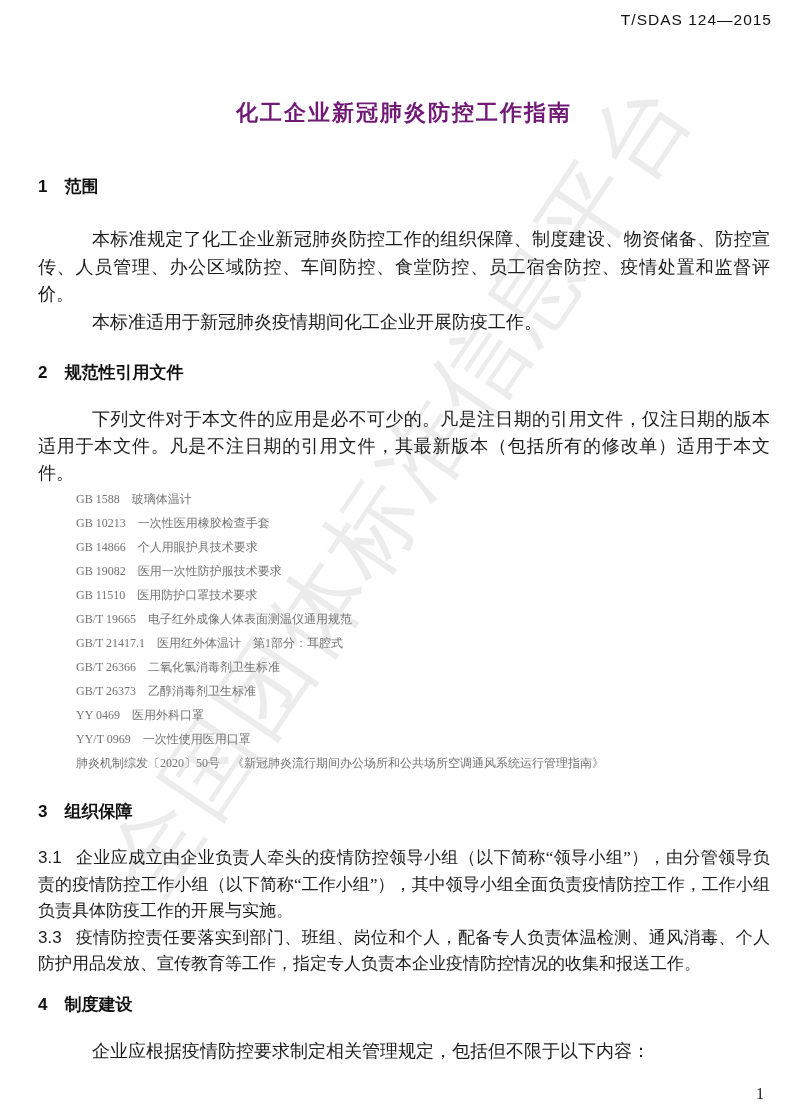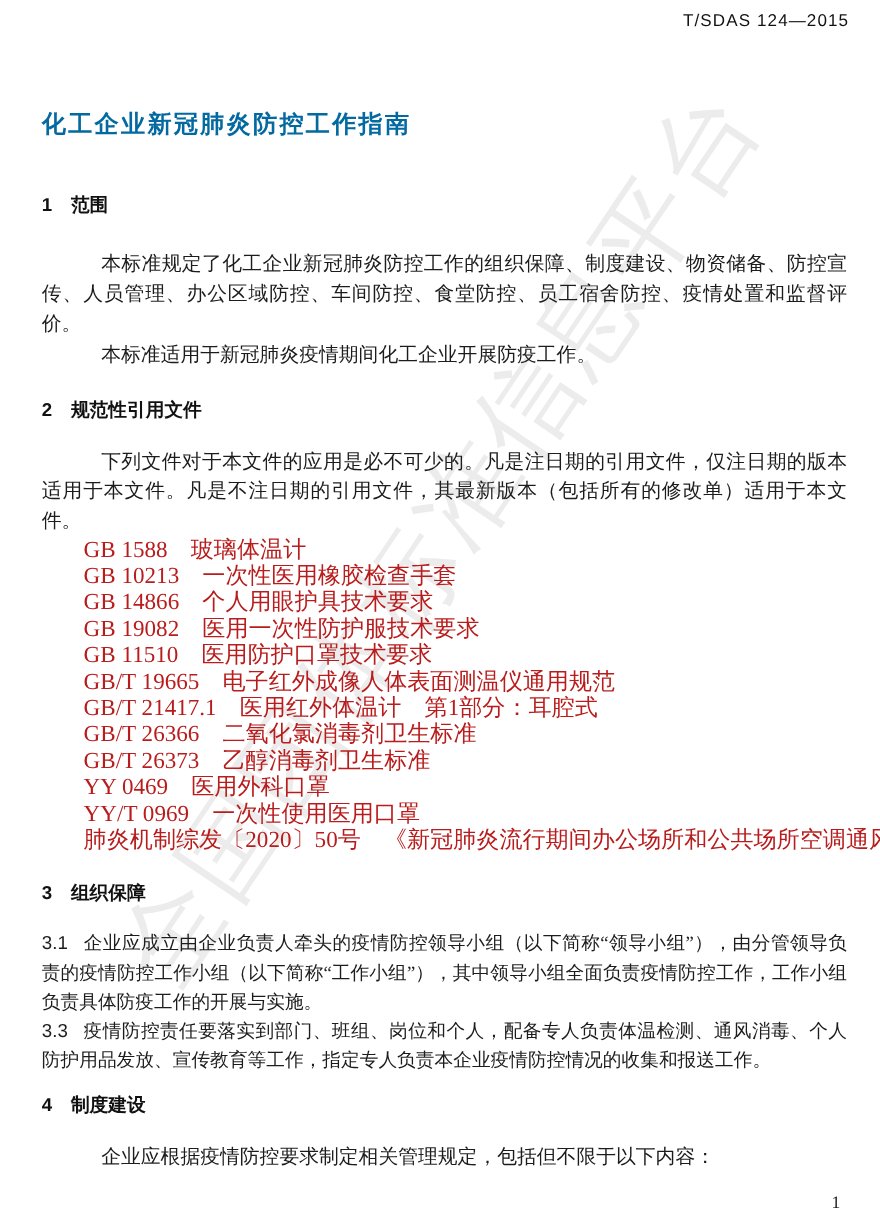--- a/index.html
+++ b/index.html
@@ -45,24 +45,24 @@
     left: 38px;
     right: 30px;
     top: 0;
     z-index: 1;
   }
   .doc-title {
     margin: 98px 0 0 0;
     font-family: "Liberation Sans", sans-serif;
     font-size: 22px;
     font-weight: bold;
-    text-align: left;
+    text-align: center;
     letter-spacing: 2px;
     line-height: 30px;
-    color: #0369a1;
+    color: #701a75;
   }
   .sec-h {
     margin: 0;
     font-family: "Liberation Sans", sans-serif;
     font-size: 17px;
     font-weight: bold;
     line-height: 22px;
     color: #111;
   }
   .sec-h.mt-1 { margin-top: 48px; }
@@ -75,24 +75,24 @@
     line-height: 27.5px;
     text-align: justify;
     color: #1c1c1c;
   }
   .body-p.indent { text-indent: 3em; }
   .body-p.first { margin-top: 28px; }
   .body-p.intro { margin-top: 22px; line-height: 27px; }
   .body-p.last { margin-top: 22px; }
   .ref-list { margin: 0; padding-left: 38px; }
   .ref-item {
-    font-size: 21px;
+    font-size: 12px;
     line-height: 24px;
     white-space: nowrap;
-    color: #b91c1c;
+    color: #737373;
   }
   .clauses { margin-top: 22px; }
   .clause {
     font-size: 17px;
     line-height: 26.5px;
     text-align: justify;
     color: #1c1c1c;
   }
   .clause-num {
     font-family: "Liberation Sans", sans-serif;

